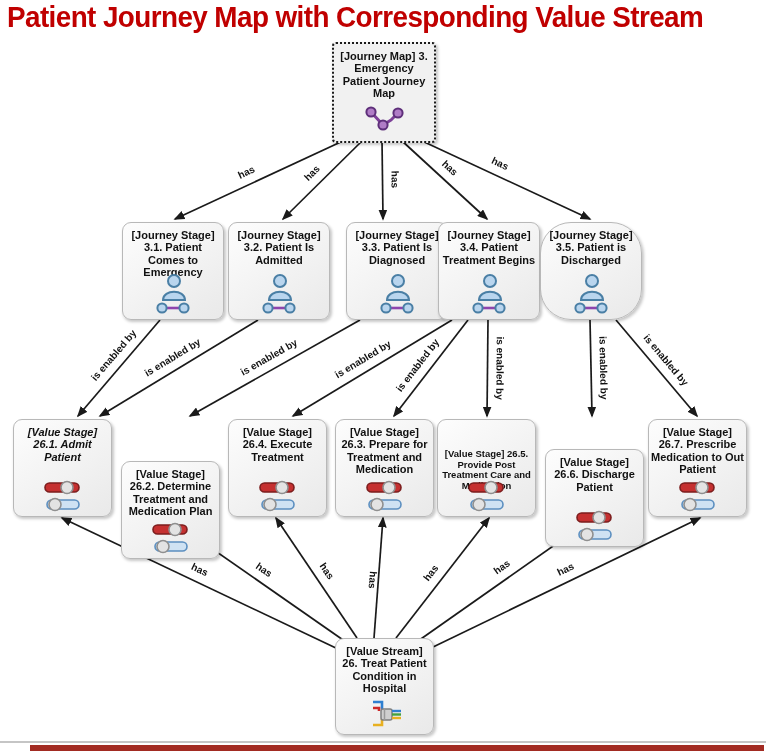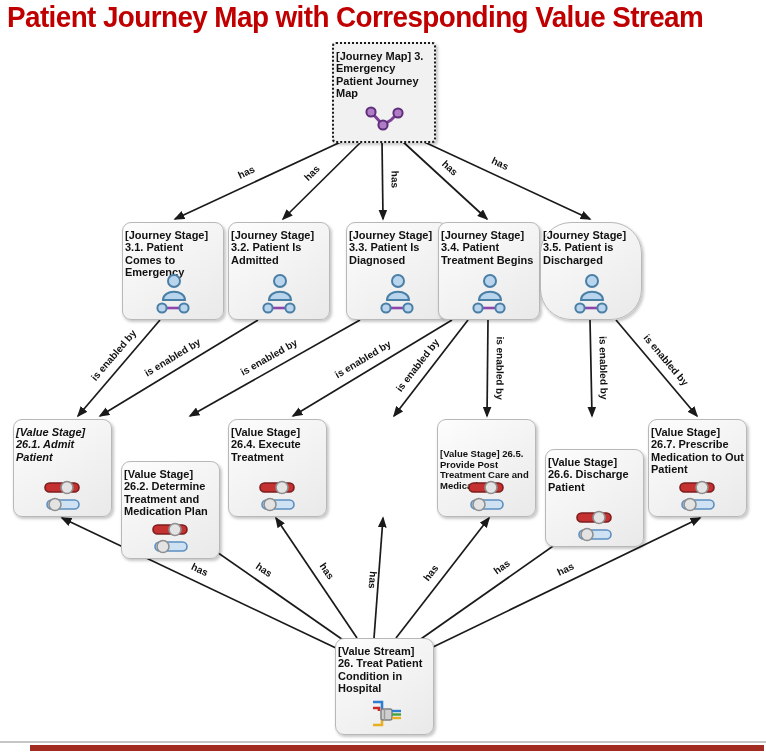--- a/index.html
+++ b/index.html
@@ -4,21 +4,21 @@
 <style>
   html,body{margin:0;padding:0;background:#fff;}
   .canvas{position:relative;width:766px;height:752px;overflow:hidden;
           font-family:"Liberation Sans",sans-serif;background:#fff;}
   .title{position:absolute;left:7px;top:1px;margin:0;font-size:29px;font-weight:bold;
          color:#C00000;letter-spacing:-0.6px;white-space:nowrap;
          transform:scaleX(0.96);transform-origin:left top;}
   #edge-layer{position:absolute;left:0;top:0;z-index:1;}
   .edge-line{stroke:#1a1a1a;stroke-width:1.7;}
   .edge-label{font-family:"Liberation Sans",sans-serif;font-size:10px;font-weight:bold;fill:#111;}
-  .node{position:absolute;z-index:2;border:1px solid #b8b8b8;border-radius:9px;
+  .node{position:absolute;z-index:2;text-align:center;border:1px solid #b8b8b8;border-radius:9px;
         background:linear-gradient(145deg,#fdfdfd 0%,#f4f4f4 45%,#e9e9e9 100%);
         box-shadow:1.5px 2px 3px rgba(0,0,0,0.22);}
   .node-label{font-weight:bold;font-size:11px;line-height:1.13;color:#111;padding:6px 2px 0;}
   .node-icon{position:absolute;left:50%;bottom:4px;transform:translateX(-50%);line-height:0;}
   .n-jm{left:332px;top:42px;width:100px;height:97px;border:2px dotted #1a1a1a;border-radius:4px;background:#f1f1f1;}
   .n-jm .node-icon{bottom:9px;}
   .n-js1{left:122px;top:222px;width:100px;height:96px;}
   .n-js2{left:228px;top:222px;width:100px;height:96px;}
   .n-js3{left:346px;top:222px;width:100px;height:96px;}
   .n-js4{left:438px;top:222px;width:100px;height:96px;}
@@ -171,20 +171,29 @@
   </div>
   <div class="node n-vs264">
     <div class="node-label">[Value Stage] 26.4. Execute Treatment</div>
     <div class="node-icon"><svg width="46" height="32" viewBox="0 0 46 32">
           <rect x="5" y="3" width="34" height="9" rx="4.5" fill="#C53030" stroke="#7C1D1D" stroke-width="1.6"></rect>
           <circle cx="27" cy="7.5" r="6" fill="#E3E3E3" stroke="#8F8F8F" stroke-width="1.6"></circle>
           <rect x="7" y="20" width="32" height="9" rx="4.5" fill="#CFE2F3" stroke="#5C8FC0" stroke-width="1.6"></rect>
           <circle cx="15" cy="24.5" r="6" fill="#E3E3E3" stroke="#8F8F8F" stroke-width="1.6"></circle>
         </svg></div>
   </div>
+  <div class="node n-vs263">
+    <div class="node-label">[Value Stage] 26.3. Prepare for Treatment and Medication</div>
+    <div class="node-icon"><svg width="46" height="32" viewBox="0 0 46 32">
+          <rect x="5" y="3" width="34" height="9" rx="4.5" fill="#C53030" stroke="#7C1D1D" stroke-width="1.6"></rect>
+          <circle cx="27" cy="7.5" r="6" fill="#E3E3E3" stroke="#8F8F8F" stroke-width="1.6"></circle>
+          <rect x="7" y="20" width="32" height="9" rx="4.5" fill="#CFE2F3" stroke="#5C8FC0" stroke-width="1.6"></rect>
+          <circle cx="15" cy="24.5" r="6" fill="#E3E3E3" stroke="#8F8F8F" stroke-width="1.6"></circle>
+        </svg></div>
+  </div>
   <div class="node n-vs265 small">
     <div class="node-label">[Value Stage] 26.5. Provide Post Treatment Care and Medication</div>
     <div class="node-icon"><svg width="46" height="32" viewBox="0 0 46 32">
           <rect x="5" y="3" width="34" height="9" rx="4.5" fill="#C53030" stroke="#7C1D1D" stroke-width="1.6"></rect>
           <circle cx="27" cy="7.5" r="6" fill="#E3E3E3" stroke="#8F8F8F" stroke-width="1.6"></circle>
           <rect x="7" y="20" width="32" height="9" rx="4.5" fill="#CFE2F3" stroke="#5C8FC0" stroke-width="1.6"></rect>
           <circle cx="15" cy="24.5" r="6" fill="#E3E3E3" stroke="#8F8F8F" stroke-width="1.6"></circle>
         </svg></div>
   </div>
   <div class="node n-vs266">

